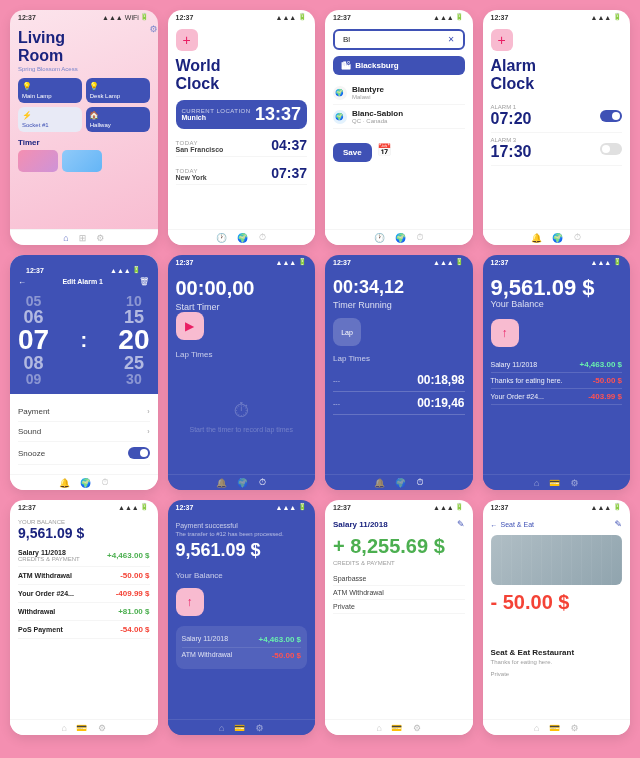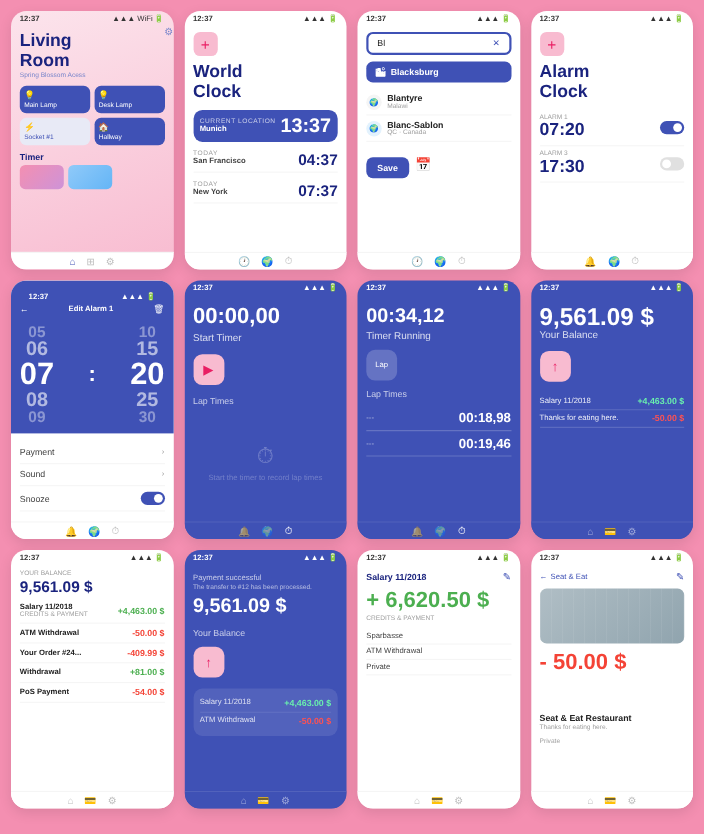--- a/index.html
+++ b/index.html
@@ -72,21 +72,21 @@
     
     .card2 .content { padding: 5px 8px; flex: 1; }
     .card2 .title { font-size: 16px; font-weight: 700; color: #1a237e; margin-bottom: 8px; line-height: 1.1; }
     .clock-entry { margin-bottom: 5px; }
     .clock-entry .city-label { font-size: 6px; color: #9e9e9e; text-transform: uppercase; letter-spacing: 0.5px; }
     .clock-entry .city-name { font-size: 7px; color: #424242; font-weight: 600; }
     .clock-entry.active-entry { background: #3f51b5; border-radius: 8px; padding: 4px 6px; color: #fff; display: flex; justify-content: space-between; align-items: center; }
     .clock-entry.active-entry .city-label { color: rgba(255,255,255,0.7); }
     .clock-entry.active-entry .city-name { color: #fff; }
     .clock-time { font-size: 18px; font-weight: 700; color: #fff; }
-    .clock-entry.normal-entry { display: flex; justify-content: space-between; align-items: flex-start; padding: 3px 0; border-bottom: 1px solid #f5f5f5; }
+    .clock-entry.normal-entry { display: flex; justify-content: space-between; align-items: flex-end; padding: 3px 0; border-bottom: 1px solid #f5f5f5; }
     .clock-entry.normal-entry .clock-time { font-size: 14px; color: #1a237e; font-weight: 700; }
     .add-btn { width: 22px; height: 22px; background: #f8bbd0; border-radius: 6px; display: flex; align-items: center; justify-content: center; font-size: 14px; color: #e91e63; margin-bottom: 6px; cursor: pointer; }
 
     
     .card3 .content { padding: 5px 8px; flex: 1; }
     .search-bar { background: #3f51b5; border-radius: 6px; padding: 5px 8px; color: #fff; font-size: 8px; font-weight: 700; margin-bottom: 6px; display: flex; align-items: center; gap: 4px; }
     .list-item { display: flex; align-items: center; gap: 5px; padding: 4px 0; border-bottom: 1px solid #f5f5f5; }
     .list-icon { width: 14px; height: 14px; border-radius: 50%; display: flex; align-items: center; justify-content: center; font-size: 7px; flex-shrink: 0; }
     .list-icon.blue { background: #e3f2fd; color: #1565c0; }
     .list-icon.gray { background: #f5f5f5; color: #757575; }
@@ -127,21 +127,21 @@
     .picker-num.med { font-size: 18px; color: rgba(255,255,255,0.6); }
     .card5 .bottom-section { padding: 8px; flex: 1; }
     .setting-row { display: flex; justify-content: space-between; align-items: center; padding: 5px 0; border-bottom: 1px solid #f5f5f5; }
     .setting-label { font-size: 8px; color: #424242; font-weight: 500; }
     .setting-value { font-size: 7px; color: #9e9e9e; }
 
     
     .card6 { background: #3f51b5; }
     .card6 .content { padding: 8px; flex: 1; display: flex; flex-direction: column; }
     .card6 .timer-display { font-size: 20px; font-weight: 700; color: #fff; margin-bottom: 2px; }
-    .card6 .timer-label { font-size: 9px; color: rgba(255,255,255,0.8); margin-bottom: 10px; }
+    .card6 .timer-label { font-size: 9px; color: rgba(255,255,255,0.8); }
     .play-btn { width: 28px; height: 28px; background: #f8bbd0; border-radius: 8px; display: flex; align-items: center; justify-content: center; font-size: 12px; color: #e91e63; cursor: pointer; margin-bottom: 10px; }
     .lap-times-label { font-size: 8px; color: rgba(255,255,255,0.7); margin-bottom: 6px; }
     .lap-empty { display: flex; flex-direction: column; align-items: center; justify-content: center; flex: 1; opacity: 0.5; }
     .lap-empty .icon { font-size: 20px; color: rgba(255,255,255,0.5); }
     .lap-empty .text { font-size: 7px; color: rgba(255,255,255,0.5); text-align: center; margin-top: 4px; }
 
     
     .card7 { background: #3f51b5; }
     .card7 .content { padding: 8px; flex: 1; display: flex; flex-direction: column; }
     .card7 .timer-display { font-size: 18px; font-weight: 700; color: #fff; margin-bottom: 2px; }
@@ -512,20 +512,26 @@
         <div>
           <div class="trans-name">Salary 11/2018</div>
         </div>
         <div class="trans-amount positive">+4,463.00 $</div>
       </div>
       <div class="trans-item">
         <div>
           <div class="trans-name">Thanks for eating here.</div>
         </div>
         <div class="trans-amount negative">-50.00 $</div>
+      </div>
+      <div class="trans-item">
+        <div>
+          <div class="trans-name">Your Order #24...</div>
+        </div>
+        <div class="trans-amount negative">-403.99 $</div>
       </div>
     </div>
     <div class="bottom-nav" style="background:#3f51b5; border-top-color:rgba(255,255,255,0.1);">
       <span class="nav-icon" style="color:rgba(255,255,255,0.5);">⌂</span>
       <span class="nav-icon active" style="color:#fff;">💳</span>
       <span class="nav-icon" style="color:rgba(255,255,255,0.5);">⚙</span>
     </div>
   </div>
 
   <div class="phone-card card9">
@@ -624,21 +630,21 @@
       <div class="icons">
         <span>▲▲▲</span>
         <span>🔋</span>
       </div>
     </div>
     <div class="content">
       <div class="nav-bar2">
         <span class="nav-title2">Salary 11/2018</span>
         <span class="edit-icon">✎</span>
       </div>
-      <div class="amount-big">+ 6,620.50 $</div>
+      <div class="amount-big">+ 8,255.69 $</div>
       <div class="amount-label">CREDITS &amp; PAYMENT</div>
       <div class="detail-row">
         <span class="detail-label">Sparbasse</span>
       </div>
       <div class="detail-row">
         <span class="detail-label">ATM Withdrawal</span>
       </div>
       <div class="detail-row">
         <span class="detail-label">Private</span>
       </div>

